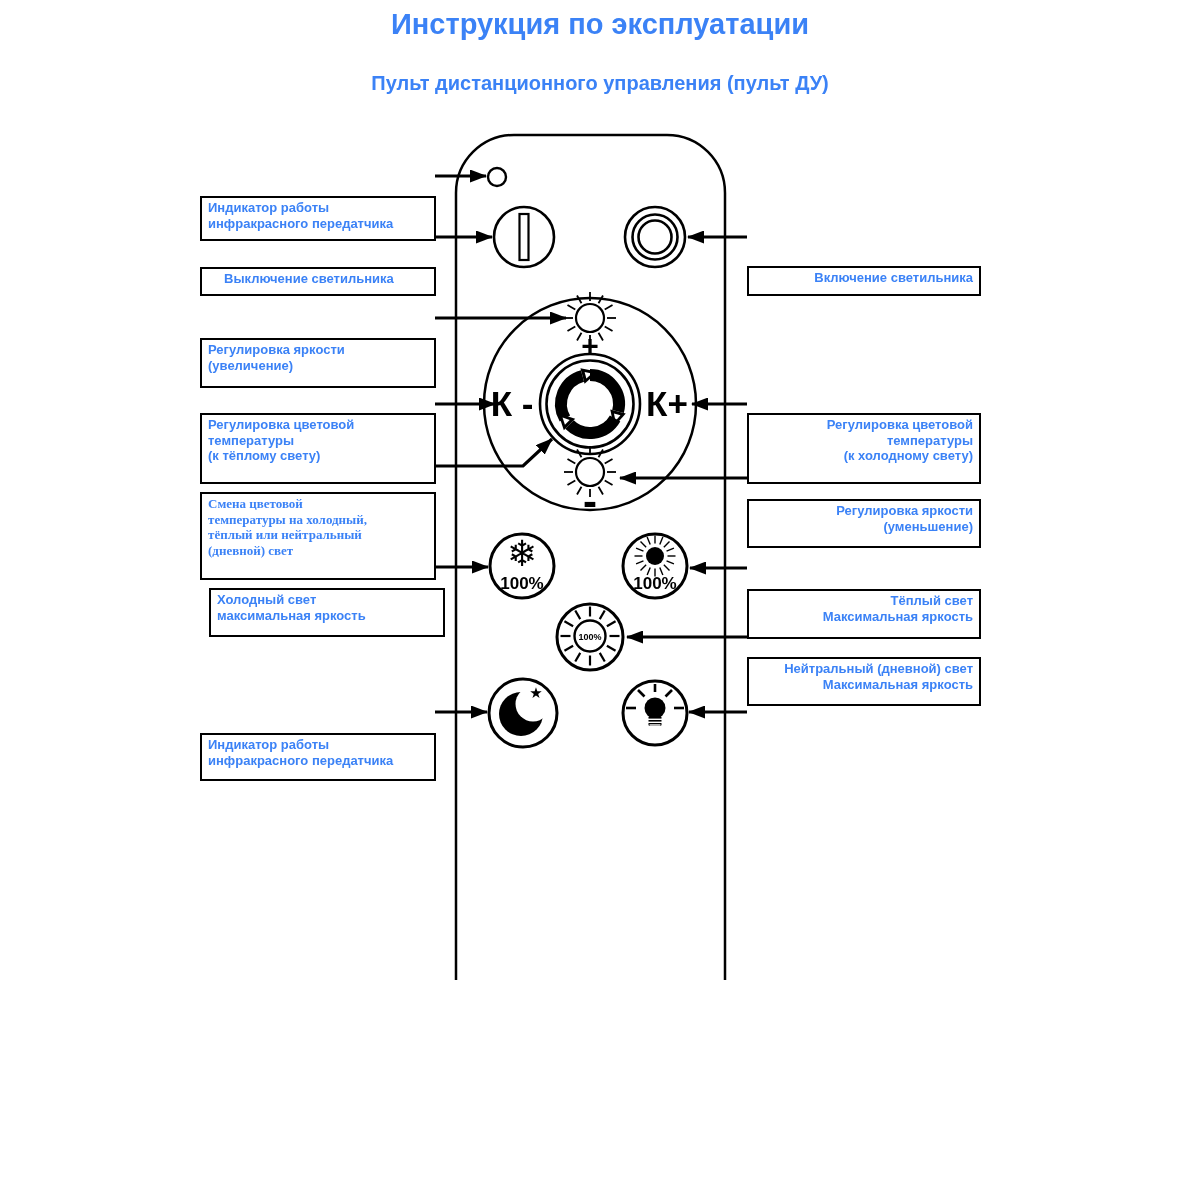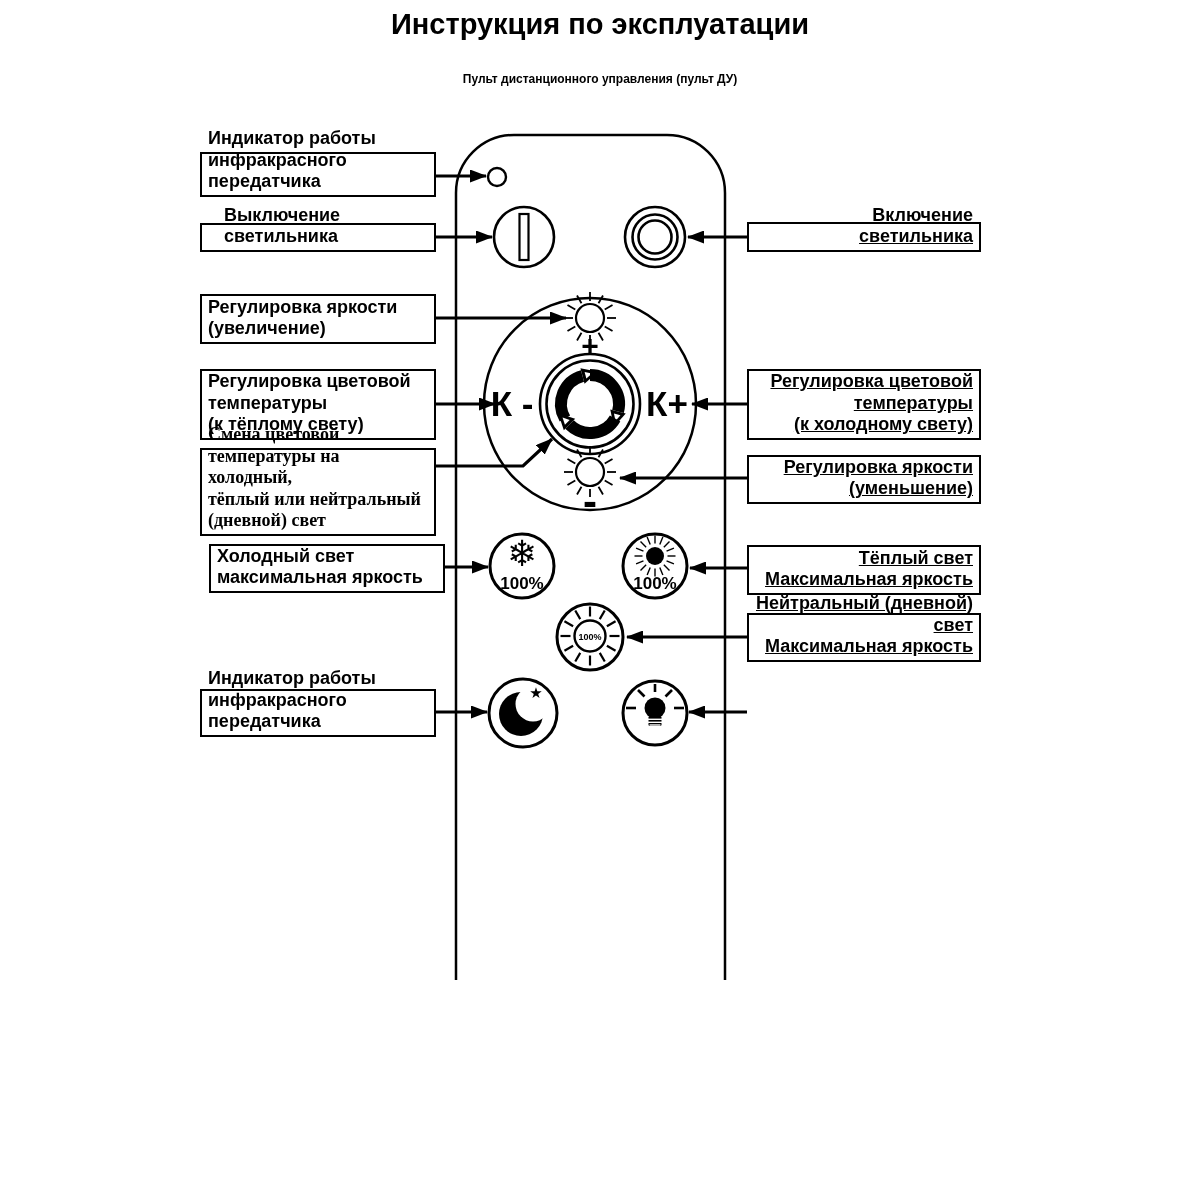--- a/index.html
+++ b/index.html
@@ -1,36 +1,36 @@
 <!DOCTYPE html>
 <html><head>
 <meta charset="utf-8">
 <style>
   html,body{margin:0;padding:0;background:#ffffff;}
   .canvas{
     position:relative;width:1200px;height:980px;background:#ffffff;
-    font-family:"Liberation Sans", sans-serif;color:#000000;overflow:hidden;
+    font-family:"Liberation Sans", sans-serif;color:#3b82f6;overflow:hidden;
   }
   .page-title{
     position:absolute;top:8px;left:0;width:100%;margin:0;
     text-align:center;font-size:29px;font-weight:bold;
   }
   .page-subtitle{
     position:absolute;top:72px;left:0;width:100%;margin:0;
-    text-align:center;font-size:12px;font-weight:bold;
+    text-align:center;font-size:20px;font-weight:bold;
   }
   svg.diagram{position:absolute;left:0;top:0;}
   .label-box{
     position:absolute;box-sizing:border-box;background:#fff;
-    border:2.5px solid #000;display:flex;align-items:flex-end;
-    padding:2px 6px;font-size:18px;font-weight:bold;line-height:1.2;
+    border:2.5px solid #000;display:flex;align-items:flex-start;
+    padding:2px 6px;font-size:13px;font-weight:bold;line-height:1.2;margin-top:44px;
   }
   .label-box .txt{white-space:pre-line;}
   .label-box.right{justify-content:flex-end;}
-  .label-box.right .txt{text-align:right;text-decoration:underline;}
+  .label-box.right .txt{text-align:right;}
   .ln{stroke:#000;fill:none;}
 </style>
 </head>
 <body>
 
 <div class="canvas">
 
   <h1 class="page-title">Инструкция по эксплуатации</h1>
   <h2 class="page-subtitle">Пульт дистанционного управления (пульт ДУ)</h2>
 

